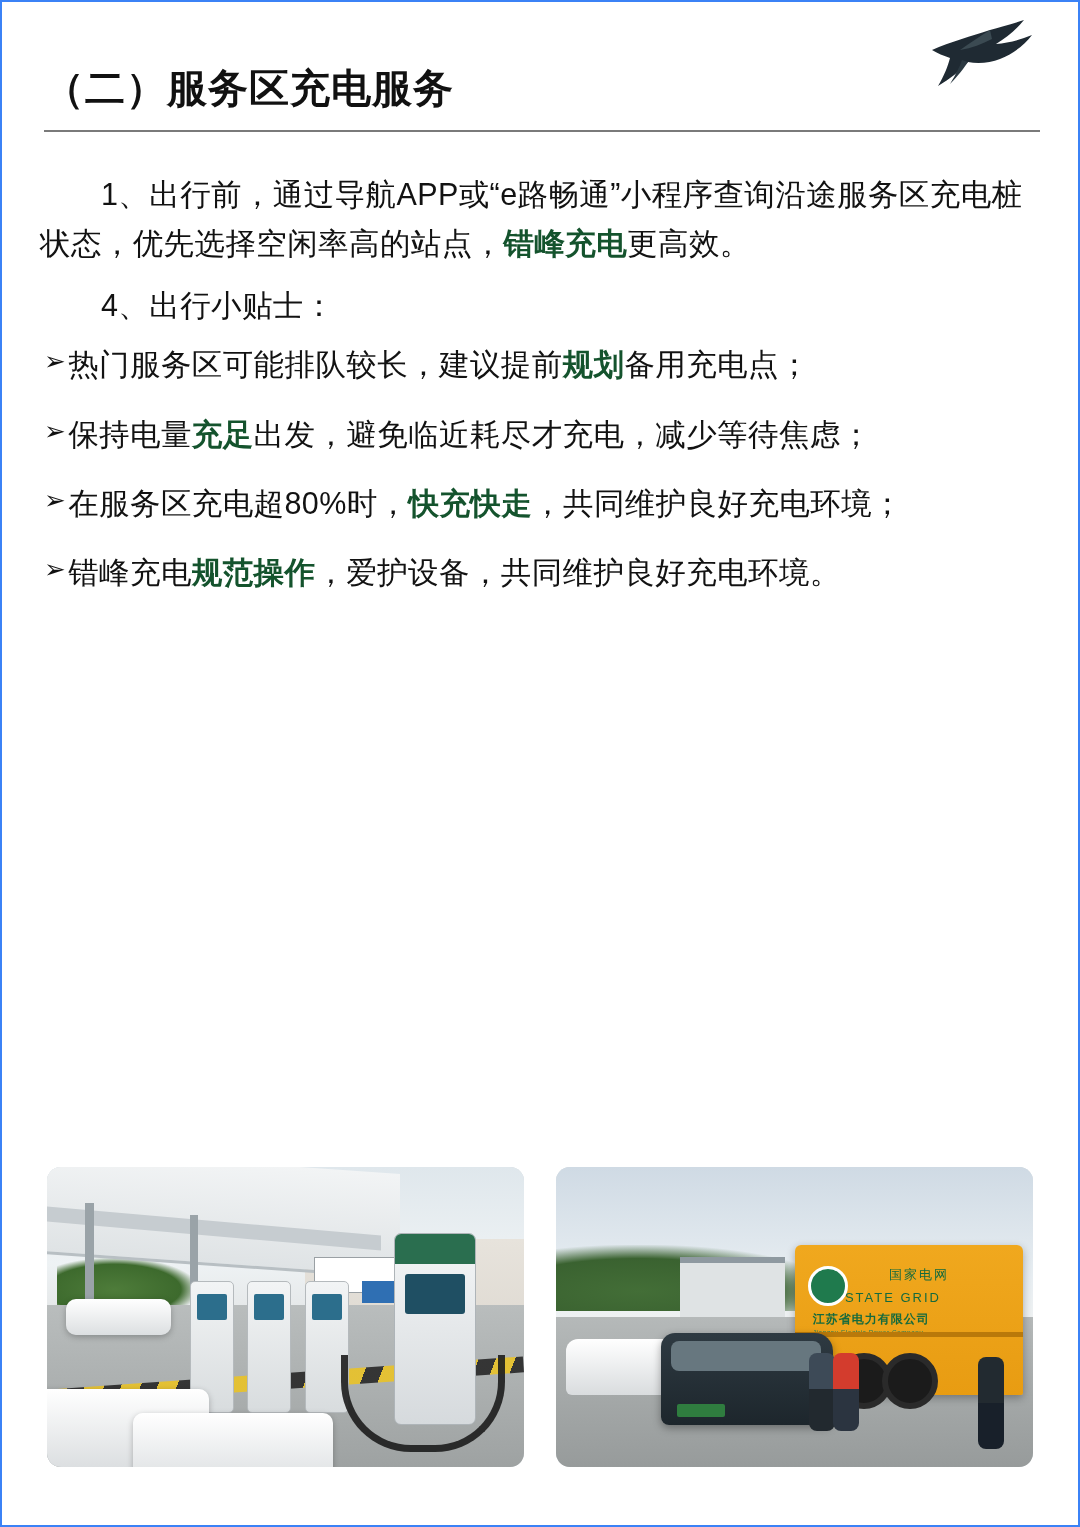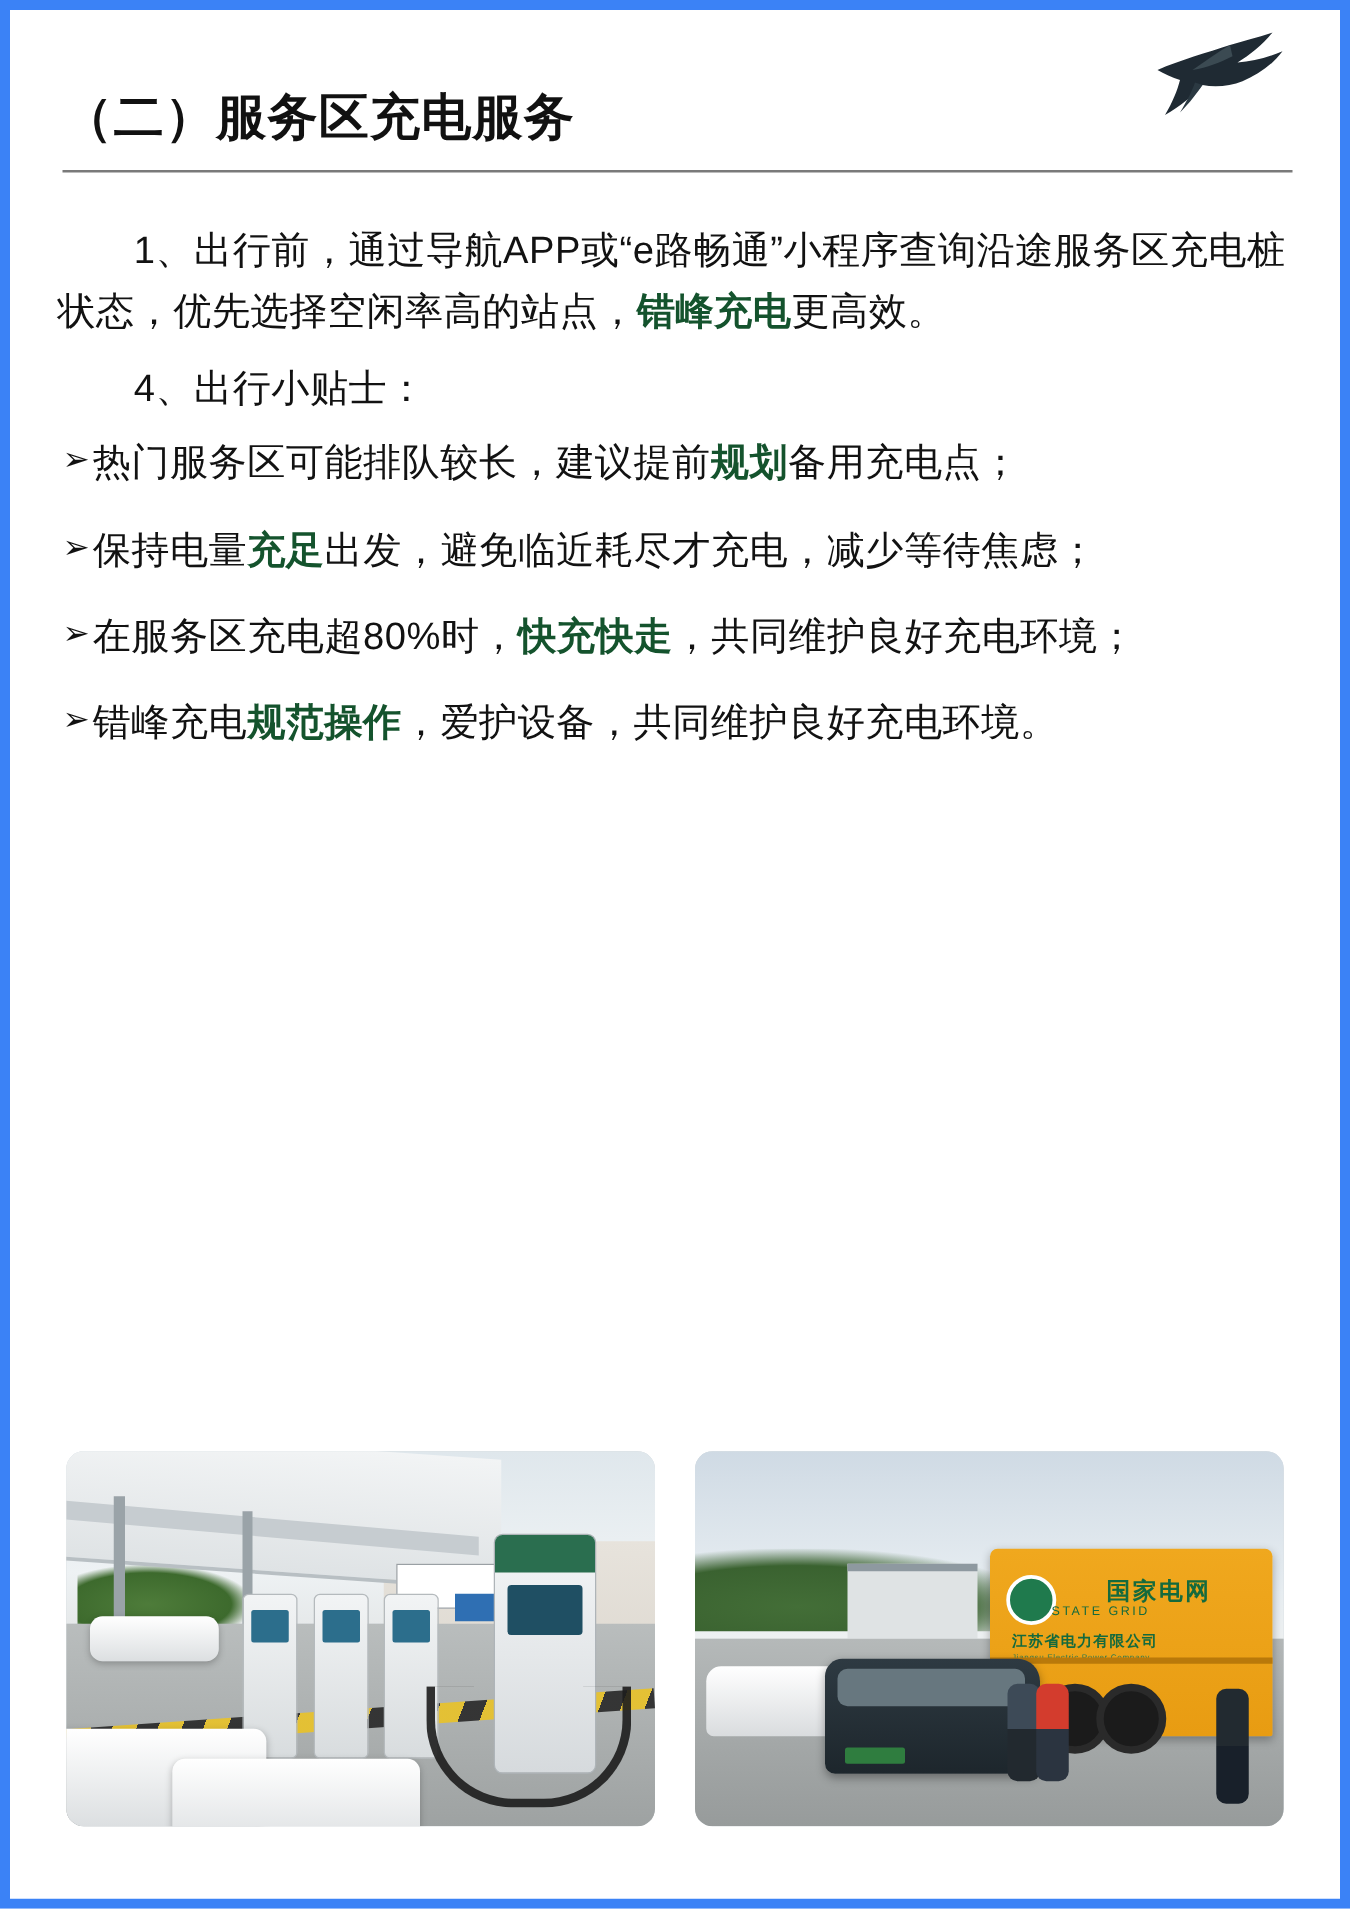--- a/index.html
+++ b/index.html
@@ -12,21 +12,21 @@
     height: 1527px;
     font-family: "Liberation Sans", sans-serif;
     color: #1a1a1a;
     overflow: hidden;
   }
   .page {
     position: relative;
     width: 1080px;
     height: 1527px;
     box-sizing: border-box;
-    border: 8px solid #3b82f6;
+    border: 2px solid #3b82f6;
     background: #ffffff;
   }
   .inner {
     position: absolute;
     left: 0; top: 0; right: 0; bottom: 0;
     padding: 0 38px;
     box-sizing: border-box;
   }
 
   
@@ -159,22 +159,22 @@
   .p2-bld { position:absolute; left:26%; top:30%; width:22%; height:18%;
     background:#dfe3e4; border-top:6px solid #8e99a0; }
   .p2-ground { position:absolute; left:0; bottom:0; width:100%; height:50%;
     background: linear-gradient(180deg,#b5b9b9 0%,#a2a6a6 60%,#979b9b 100%); }
   .p2-truck { position:absolute; right:2%; top:26%; width:48%; height:50%;
     background: linear-gradient(180deg,#f0a81e 0%,#e89c12 100%); border-radius:6px 6px 2px 2px;
     box-shadow: 0 3px 8px rgba(0,0,0,.3); }
   .p2-truck .band { position:absolute; left:0; right:0; top:58%; height:5px; background:#b9790a; }
   .p2-truck .logo { position:absolute; left:6%; top:14%; width:34px; height:34px; border-radius:50%;
     background:#1f7a4d; border:3px solid #fff; }
-  .p2-truck .t1 { position:absolute; left:22%; top:14%; font-size:19px; font-weight:bold; color:#156a3d; letter-spacing:2px;padding-left:44px;}
-  .p2-truck .t2 { position:absolute; left:22%; top:30%; font-size:10px; color:#156a3d; letter-spacing:2px;}
+  .p2-truck .t1 { position:absolute; left:22%; top:14%; font-size:13px; font-weight:normal; color:#156a3d; letter-spacing:2px;padding-left:44px;}
+  .p2-truck .t2 { position:absolute; left:22%; top:30%; font-size:13px; color:#156a3d; letter-spacing:2px;}
   .p2-truck .t3 { position:absolute; left:8%; top:44%; font-size:12px; font-weight:bold; color:#156a3d; letter-spacing:1px;}
   .p2-truck .t4 { position:absolute; left:8%; top:56%; font-size:6.5px; color:#2a7a53; letter-spacing:.5px;}
   .p2-wheel { position:absolute; bottom:-14px; width:44px; height:44px; border-radius:50%;
     background:#1b1b1b; border:6px solid #2a2a2a; }
   .p2-car { position:absolute; left:22%; bottom:14%; width:172px; height:92px; border-radius:14px 18px 8px 8px;
     background: linear-gradient(180deg,#2e3a42 0%,#1d262c 100%); box-shadow:0 3px 8px rgba(0,0,0,.35); }
   .p2-car .win { position:absolute; left:10px; right:12px; top:8px; height:30px; border-radius:8px; background:#67777f;}
   .p2-car .plate { position:absolute; left:16px; bottom:8px; width:48px; height:13px; background:#2f7d3f; border-radius:2px;}
   .p2-whitecar { position:absolute; left:2%; bottom:24%; width:110px; height:56px; border-radius:12px 14px 6px 6px;
     background: linear-gradient(180deg,#ffffff 0%,#d9dcde 100%); }

